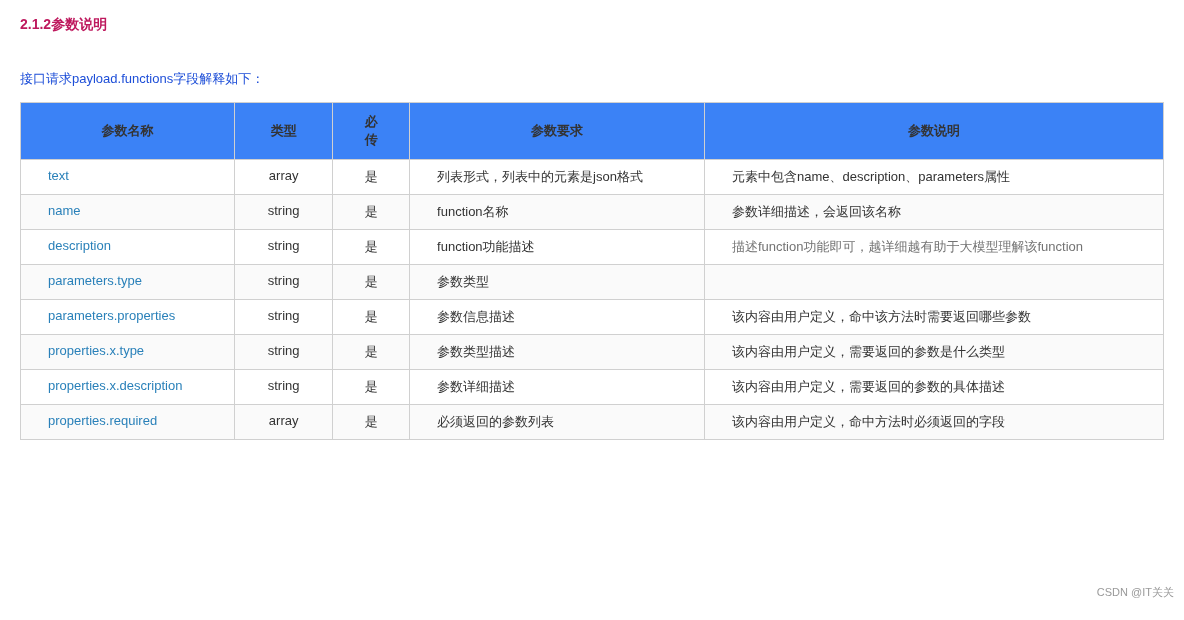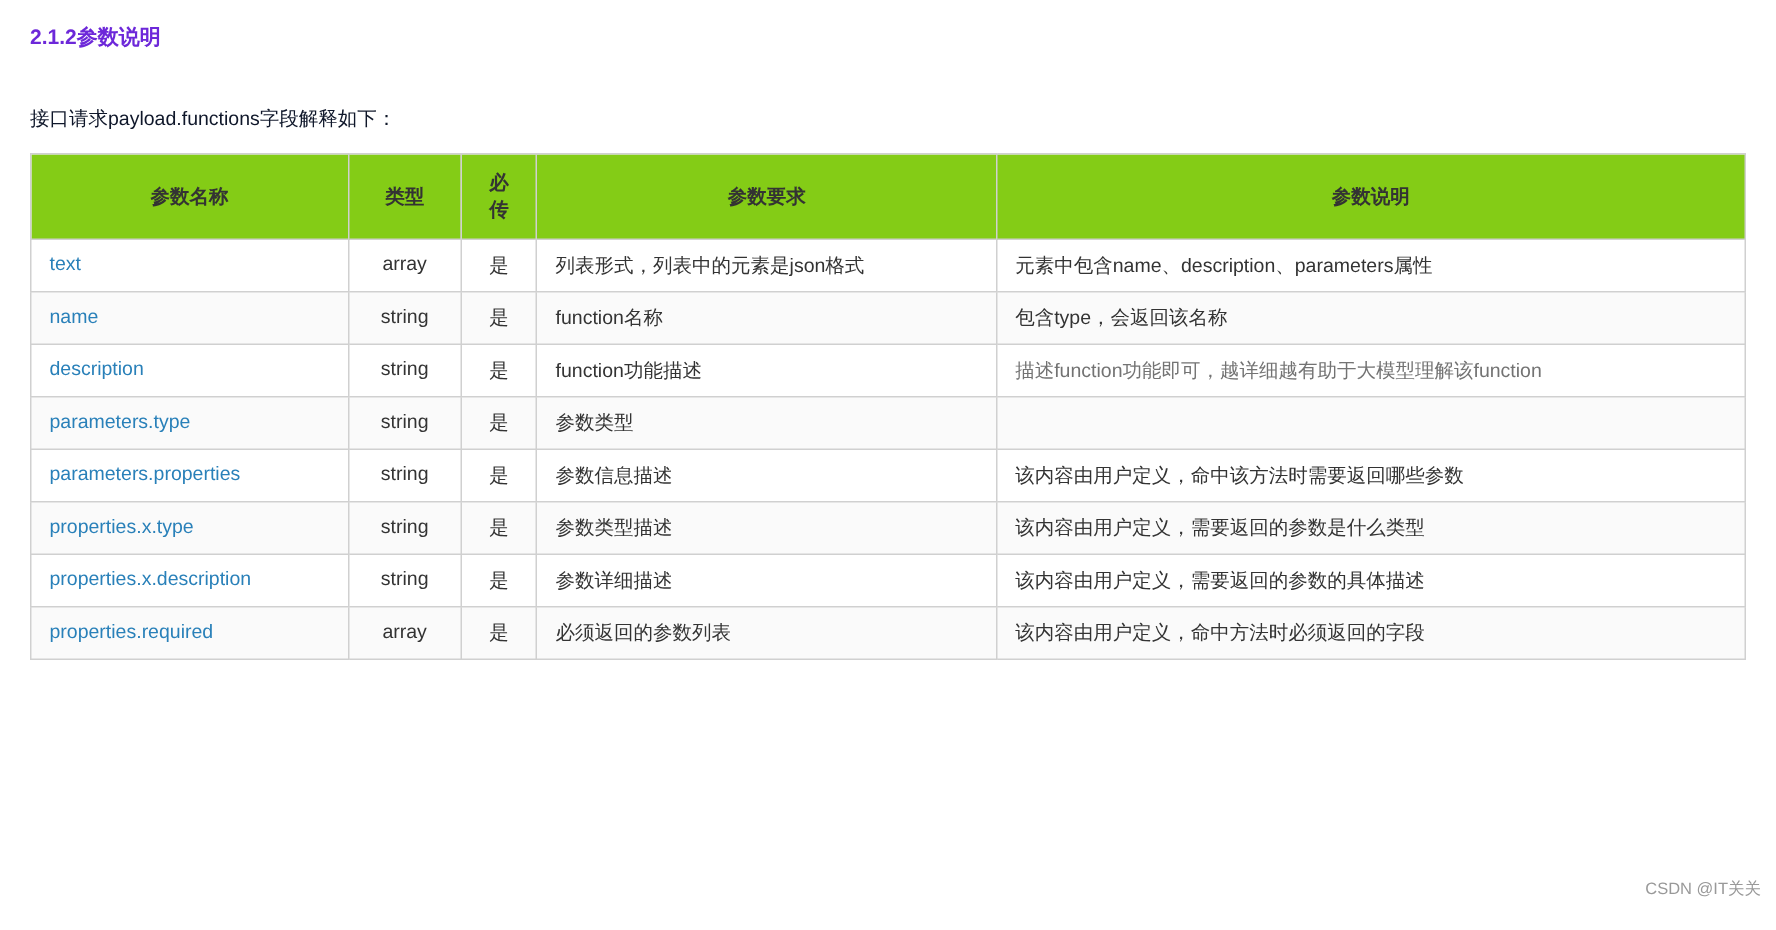--- a/index.html
+++ b/index.html
@@ -6,49 +6,49 @@
     body {
       font-family: "Microsoft YaHei", "PingFang SC", Arial, sans-serif;
       font-size: 13px;
       color: #333;
       background: #fff;
       padding: 16px 20px;
     }
     .section-title {
       font-size: 14px;
       font-weight: bold;
-      color: #6d28d9;
+      color: #be185d;
       margin-bottom: 10px;
     }
     .intro-text {
       font-size: 13px;
-      color: #0f172a;
+      color: #1d4ed8;
       margin-bottom: 14px;
       margin-top: 36px;
     }
     table {
       width: 100%;
       border-collapse: collapse;
       border: 1px solid #d0d0d0;
       font-size: 13px;
     }
     thead tr {
-      background: #84cc16;
+      background: #3b82f6;
     }
     th {
       border: 1px solid #d0d0d0;
       padding: 10px 12px;
       text-align: center;
       font-weight: bold;
       color: #333;
       white-space: nowrap;
     }
     td {
       border: 1px solid #d0d0d0;
-      padding: 8px 12px;
+      padding: 8px 27px;
       vertical-align: top;
       color: #333;
     }
     td.param-name {
       color: #2980b9;
       white-space: nowrap;
     }
     td.param-type {
       text-align: center;
       white-space: nowrap;
@@ -90,21 +90,21 @@
         <td class="param-type">array</td>
         <td class="param-required">是</td>
         <td>列表形式，列表中的元素是json格式</td>
         <td>元素中包含name、description、parameters属性</td>
       </tr>
       <tr>
         <td class="param-name">name</td>
         <td class="param-type">string</td>
         <td class="param-required">是</td>
         <td>function名称</td>
-        <td>包含type，会返回该名称</td>
+        <td>参数详细描述，会返回该名称</td>
       </tr>
       <tr>
         <td class="param-name">description</td>
         <td class="param-type">string</td>
         <td class="param-required">是</td>
         <td>function功能描述</td>
         <td style="color: #737373;">描述function功能即可，越详细越有助于大模型理解该function</td>
       </tr>
       <tr>
         <td class="param-name">parameters.type</td>

